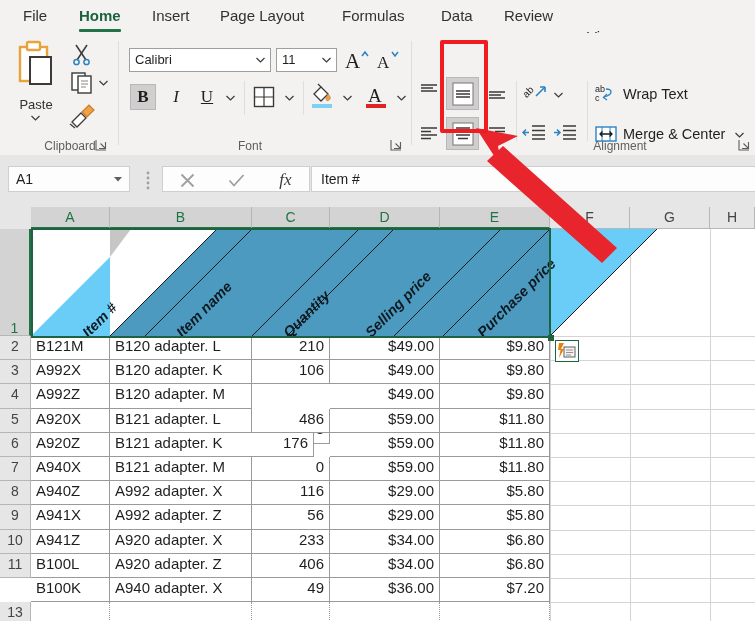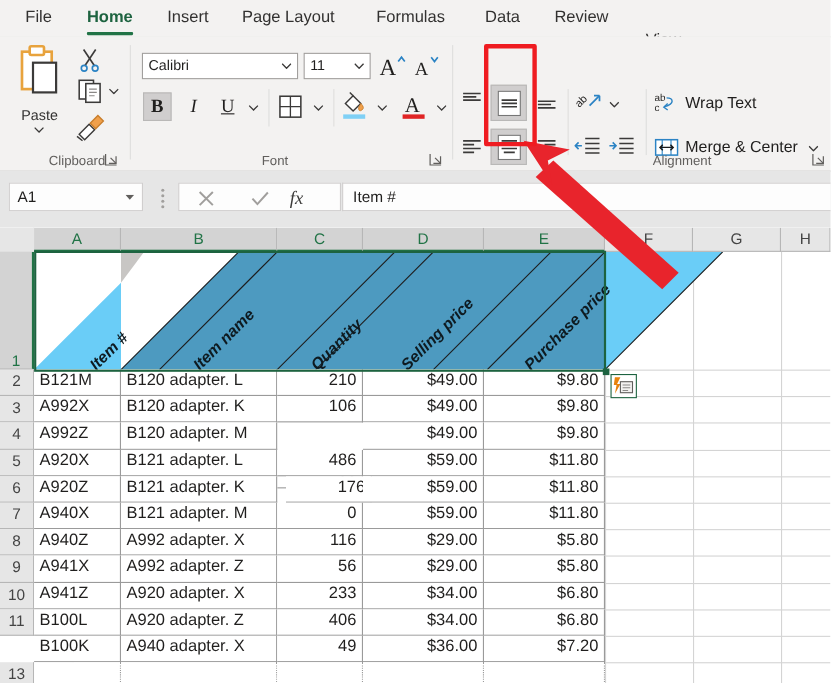--- a/index.html
+++ b/index.html
@@ -415,21 +415,21 @@
       <div class="fxbtn" style="left:0;">
         <svg width="15" height="15" viewBox="0 0 15 15">
           <path d="M1.5 1.5 L13.5 13.5 M13.5 1.5 L1.5 13.5" stroke="#a19f9d" stroke-width="1.8" fill="none"></path>
         </svg>
       </div>
       <div class="fxbtn" style="left:49px;">
         <svg width="17" height="15" viewBox="0 0 17 15">
           <path d="M1.5 7.5 L6 12.5 L15.5 2" stroke="#a19f9d" stroke-width="1.8" fill="none"></path>
         </svg>
       </div>
-      <div class="fxbtn" style="left:82px;">
+      <div class="fxbtn" style="left:98px;">
         <span style="font-family:'Liberation Serif',serif;font-style:italic;font-size:17px;color:#3b3a39;">fx</span>
       </div>
     </div>
     <div class="fmlbox">
       <span class="ft">Item #</span>
     </div>
   </div>
 
   <div class="grid">
     <div class="corner">
@@ -529,21 +529,21 @@
         <div class="cell r" style="left: 252px; width: 78px; top: 177.4px; height: 24.2px; line-height: 20.2px; margin-top: 35px;">438</div>
         <div class="cell r" style="left: 330px; width: 110px; top: 177.4px; height: 24.2px; line-height: 20.2px;">$49.00</div>
         <div class="cell r" style="left: 440px; width: 110px; top: 177.4px; height: 24.2px; line-height: 20.2px;">$9.80</div>
         <div class="cell l" style="left: 31px; width: 79px; top: 201.6px; height: 24.2px; line-height: 20.2px;">A920X</div>
         <div class="cell l" style="left: 110px; width: 142px; top: 201.6px; height: 24.2px; line-height: 20.2px;">B121 adapter. L</div>
         <div class="cell r" style="left: 252px; width: 78px; top: 201.6px; height: 24.2px; line-height: 20.2px;">486</div>
         <div class="cell r" style="left: 330px; width: 110px; top: 201.6px; height: 24.2px; line-height: 20.2px;">$59.00</div>
         <div class="cell r" style="left: 440px; width: 110px; top: 201.6px; height: 24.2px; line-height: 20.2px;">$11.80</div>
         <div class="cell l" style="left: 31px; width: 79px; top: 225.8px; height: 24.2px; line-height: 20.2px;">A920Z</div>
         <div class="cell l" style="left: 110px; width: 142px; top: 225.8px; height: 24.2px; line-height: 20.2px;">B121 adapter. K</div>
-        <div class="cell r" style="left: 260px; width: 78px; top: 225.8px; height: 24.2px; line-height: 20.2px;">176</div>
+        <div class="cell r" style="left: 236px; width: 78px; top: 225.8px; height: 24.2px; line-height: 20.2px;">176</div>
         <div class="cell r" style="left: 330px; width: 110px; top: 225.8px; height: 24.2px; line-height: 20.2px;">$59.00</div>
         <div class="cell r" style="left: 440px; width: 110px; top: 225.8px; height: 24.2px; line-height: 20.2px;">$11.80</div>
         <div class="cell l" style="left: 31px; width: 79px; top: 250px; height: 24.2px; line-height: 20.2px;">A940X</div>
         <div class="cell l" style="left: 110px; width: 142px; top: 250px; height: 24.2px; line-height: 20.2px;">B121 adapter. M</div>
         <div class="cell r" style="left: 252px; width: 78px; top: 250px; height: 24.2px; line-height: 20.2px;">0</div>
         <div class="cell r" style="left: 330px; width: 110px; top: 250px; height: 24.2px; line-height: 20.2px;">$59.00</div>
         <div class="cell r" style="left: 440px; width: 110px; top: 250px; height: 24.2px; line-height: 20.2px;">$11.80</div>
         <div class="cell l" style="left: 31px; width: 79px; top: 274.2px; height: 24.2px; line-height: 20.2px;">A940Z</div>
         <div class="cell l" style="left: 110px; width: 142px; top: 274.2px; height: 24.2px; line-height: 20.2px;">A992 adapter. X</div>
         <div class="cell r" style="left: 252px; width: 78px; top: 274.2px; height: 24.2px; line-height: 20.2px;">116</div>

